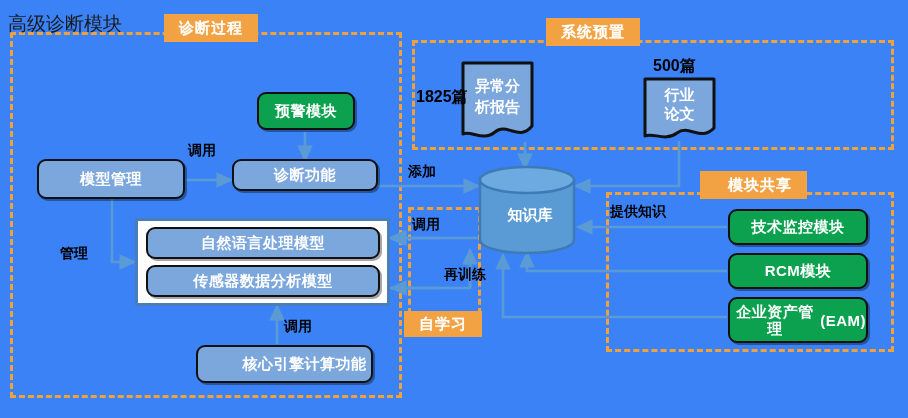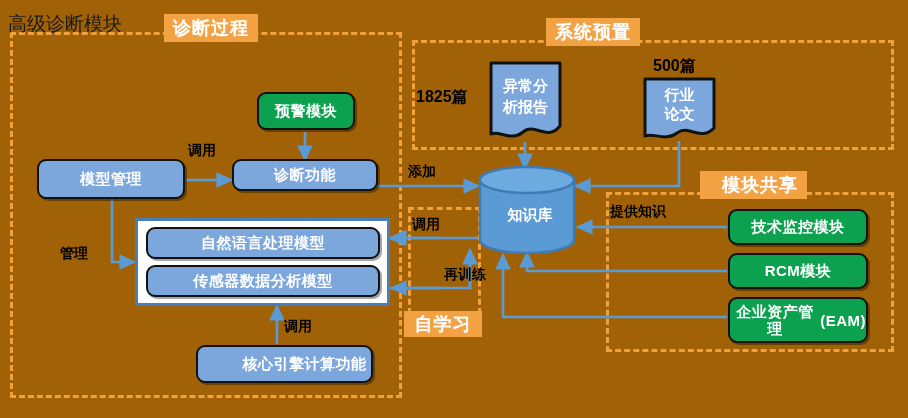--- a/index.html
+++ b/index.html
@@ -7,21 +7,21 @@
     padding: 0;
     background: #ffffff;
   }
   body {
     font-family: "Liberation Sans", "DejaVu Sans", sans-serif;
   }
   #canvas {
     position: relative;
     width: 908px;
     height: 418px;
-    background: #a16207;
+    background: #3b82f6;
     overflow: hidden;
   }
   .abs { position: absolute; }
 
   
   .dashbox {
     border: 3px dashed #F0A13C;
     box-sizing: border-box;
     background: transparent;
   }
@@ -29,21 +29,21 @@
     border: 3px dashed #F0A13C;
     box-sizing: border-box;
     background: transparent;
   }
 
   
   .taglabel {
     background: #F3A243;
     color: #ffffff;
     font-weight: bold;
-    font-size: 18px;
+    font-size: 15px;
     letter-spacing: 1px;
     display: flex;
     align-items: center;
     justify-content: center;
     text-shadow: 0 0 1px rgba(255,255,255,.4);
   }
 
   
   .nodebox {
     border: 2.5px solid #111111;
@@ -211,21 +211,21 @@
   <div class="abs nodebox blue" style="left:196px; top:345px; width:177px; height:38px;padding-left:40px;">核心引擎计算功能</div>
 
   <div class="cyl-wrap" style="left:478px; top:166px; width:98px; height:88px;">
     <svg width="98" height="88" viewBox="0 0 98 88">
       <path d="M2,14 L2,74 A47,13 0 0,0 96,74 L96,14 Z" fill="#5B9BD5" stroke="#3E7BB6" stroke-width="2.5"></path>
       <ellipse cx="49" cy="14" rx="47" ry="13" fill="#6CAAE0" stroke="#3E7BB6" stroke-width="2.5"></ellipse>
     </svg>
     <div class="cyl-label" style="top:40px;">知识库</div>
   </div>
 
-  <div class="doc-wrap" style="left:487px; top:60px; width:77px; height:84px;">
+  <div class="doc-wrap" style="left:459px; top:60px; width:77px; height:84px;">
     <svg width="77" height="84" viewBox="0 0 77 84">
       <path d="M4,3 L73,3 L73,66 C60,82 48,62 36,72 C24,82 12,70 4,74 Z" fill="#7BA7DC" stroke="#111111" stroke-width="3" stroke-linejoin="round"></path>
     </svg>
     <div class="doc-label" style="top:16px;">异常分</div>
     <div class="doc-label" style="top:37px;">析报告</div>
   </div>
 
   <div class="doc-wrap" style="left:641px; top:76px; width:77px; height:68px;">
     <svg width="77" height="68" viewBox="0 0 77 68">
       <path d="M4,3 L73,3 L73,52 C60,66 48,48 36,57 C24,66 12,56 4,60 Z" fill="#7BA7DC" stroke="#111111" stroke-width="3" stroke-linejoin="round"></path>

